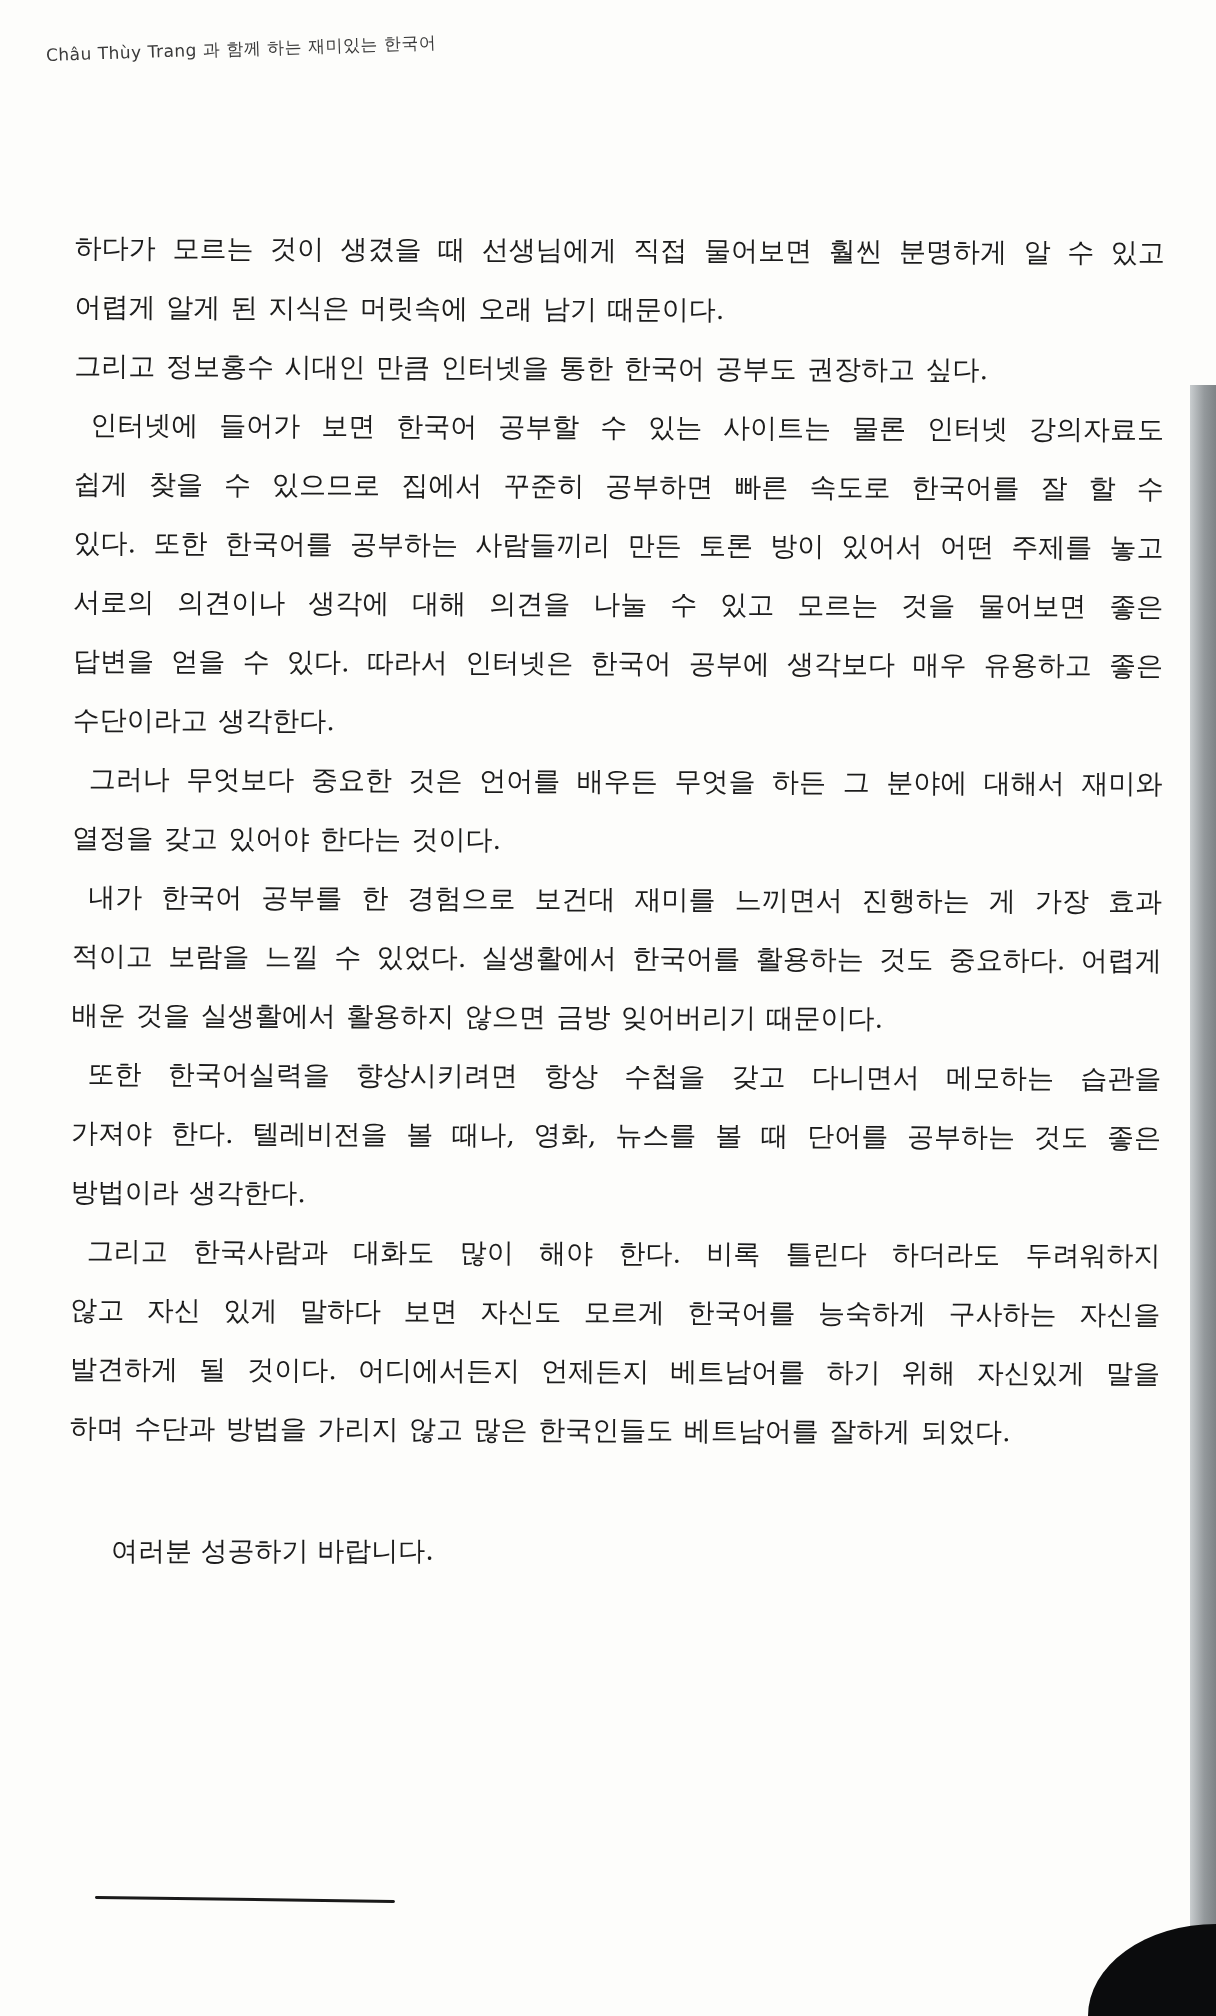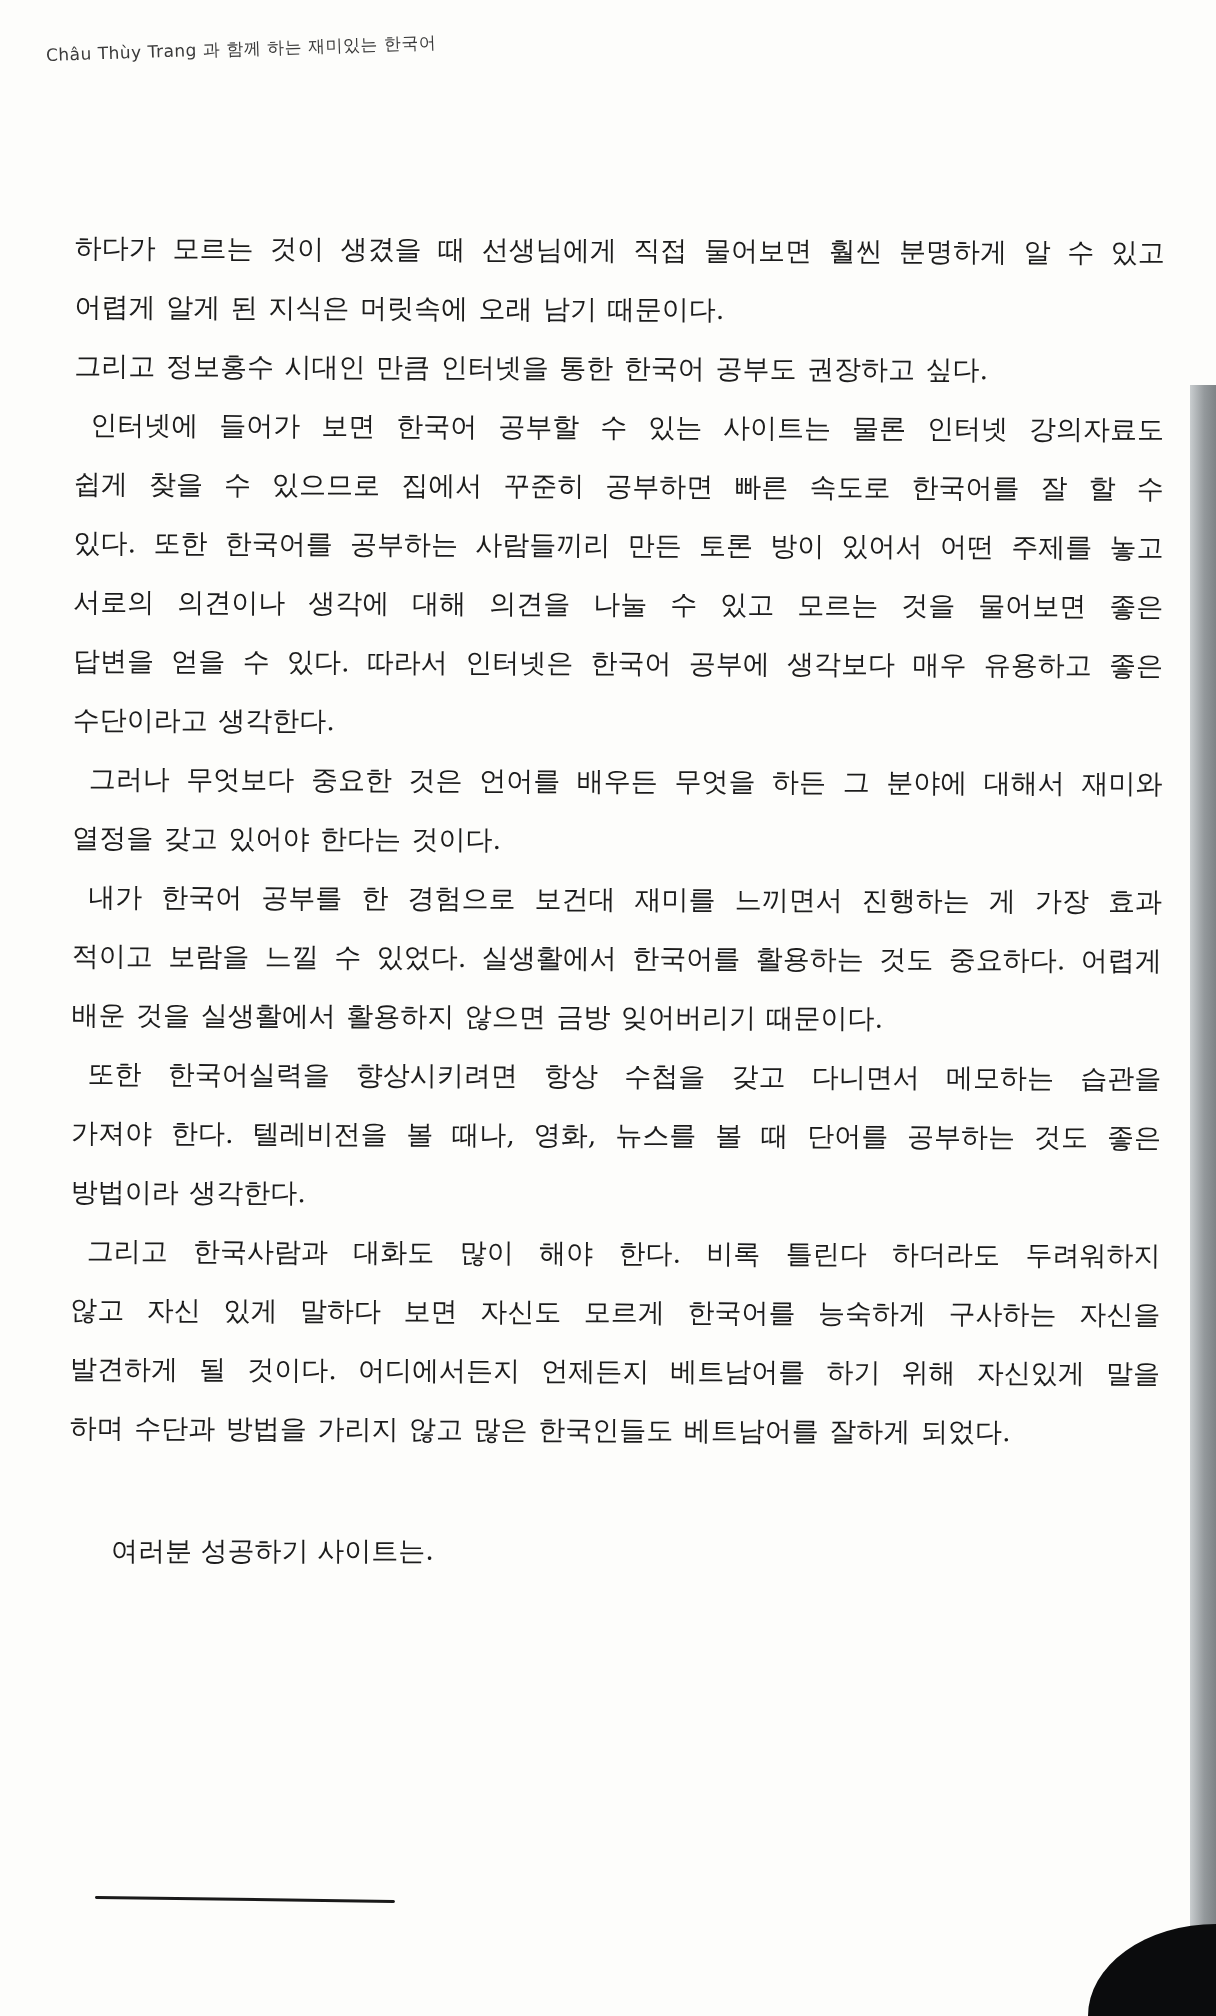--- a/index.html
+++ b/index.html
@@ -103,21 +103,21 @@
       <div class="line last">배운 것을 실생활에서 활용하지 않으면 금방 잊어버리기 때문이다.</div>
       <div class="line indent">또한 한국어실력을 향상시키려면 항상 수첩을 갖고 다니면서 메모하는 습관을</div>
       <div class="line">가져야 한다. 텔레비전을 볼 때나, 영화, 뉴스를 볼 때 단어를 공부하는 것도 좋은</div>
       <div class="line last">방법이라 생각한다.</div>
       <div class="line indent">그리고 한국사람과 대화도 많이 해야 한다. 비록 틀린다 하더라도 두려워하지</div>
       <div class="line">않고 자신 있게 말하다 보면 자신도 모르게 한국어를 능숙하게 구사하는 자신을</div>
       <div class="line">발견하게 될 것이다. 어디에서든지 언제든지 베트남어를 하기 위해 자신있게 말을</div>
       <div class="line last">하며 수단과 방법을 가리지 않고 많은 한국인들도 베트남어를 잘하게 되었다.</div>
     </div>
 
-  <div class="closing-line">여러분 성공하기 사이트는.</div>
+  <div class="closing-line">여러분 성공하기 바랍니다.</div>
 
   <div class="footnote-rule"></div>
 
   <div class="edge-shadow"></div>
 
   <div class="corner-fold"></div>
 
 </div>
 
 </body></html>

